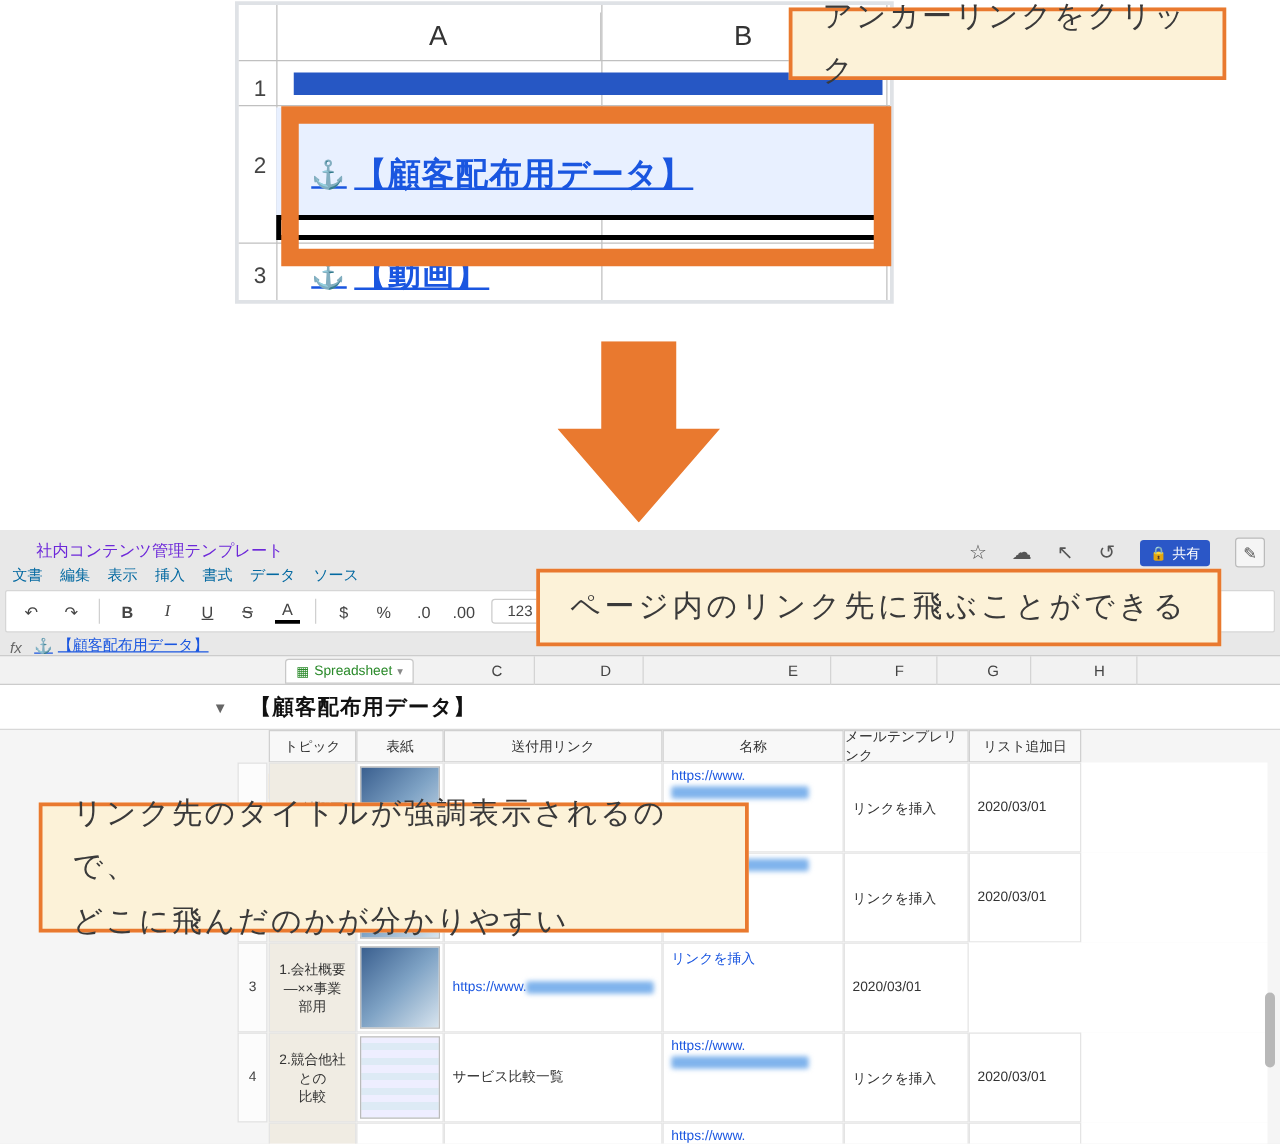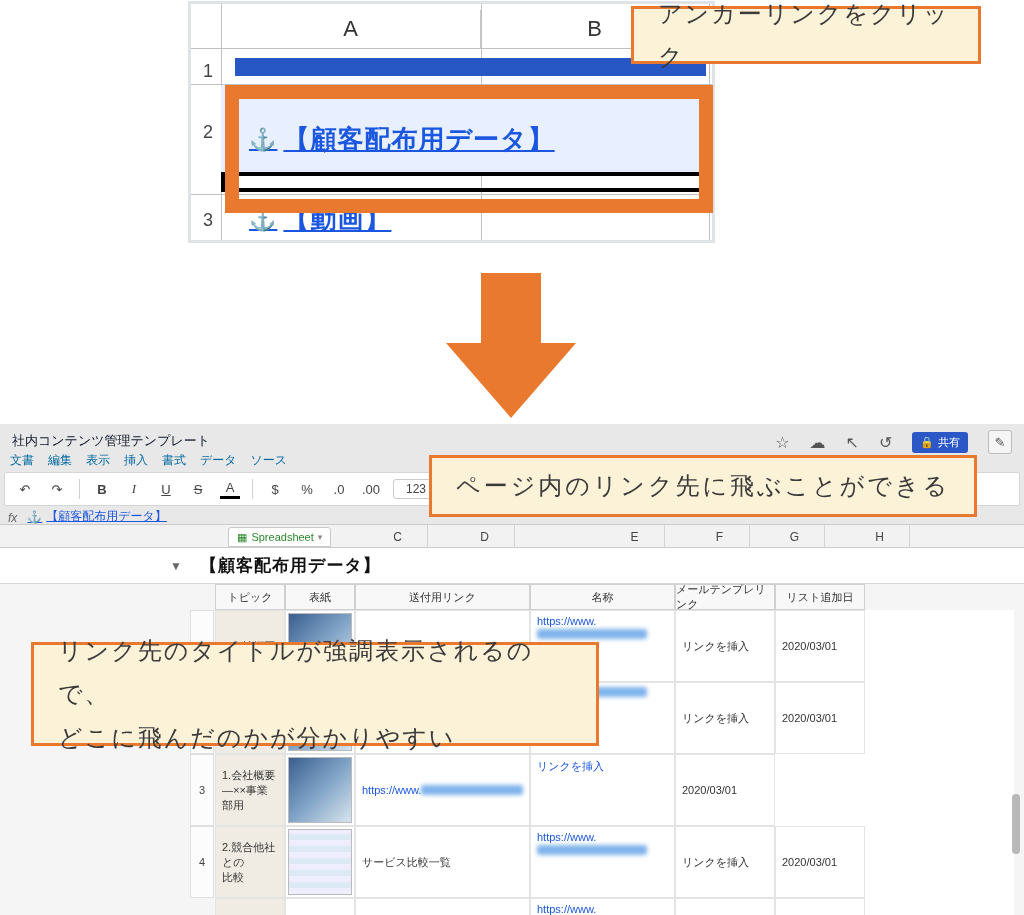--- a/index.html
+++ b/index.html
@@ -75,21 +75,21 @@
   .arrow-wrap {
     position:absolute; left:446px; top:273px; width:130px; height:145px;
     display:flex; align-items:center; justify-content:center;
   }
 
   
   .app {
     position:absolute; left:0px; top:424px; width:1024px; height:491px;
     background:#e8e8e8;
   }
-  .app .titlebar { position:absolute; left:12px; top:8px; font-size:13px; color:#0f172a; }
+  .app .titlebar { position:absolute; left:29px; top:8px; font-size:13px; color:#6d28d9; }
   .app .menubar {
     position:absolute; left:10px; top:28px; display:flex; gap:14px;
     font-size:12px; color:#0369a1;
   }
   .app .title-icons {
     position:absolute; right:12px; top:6px; display:flex; gap:20px; align-items:center;
     color:#555; font-size:16px;
   }
   .share-btn {
     background:#2b57c7; color:#fff; font-size:11px; padding:3px 8px; border-radius:3px;
@@ -186,20 +186,21 @@
   }
 
   .datarow {
     position:absolute; left:215px; right:10px; height:72px;
     display:flex; background:#fff;
   }
   .td {
     border:1px solid #e4e4e4; font-size:11px; color:#333;
     display:flex; align-items:center; padding:4px 6px;
     overflow:hidden;
+    text-align:center;
   }
   .datarow .td:nth-child(1){width:70px; background:#f0ece3;}
   .datarow .td:nth-child(2){width:70px; padding:2px;}
   .datarow .td:nth-child(3){width:175px; line-height:1.3;}
   .datarow .td:nth-child(4){width:145px; color:#1a56e0; flex-direction:column; align-items:flex-start; gap:2px;}
   .datarow .td:nth-child(5){width:100px;}
   .datarow .td:nth-child(6){width:90px;}
 
   .thumb {
     width:100%; height:100%;

